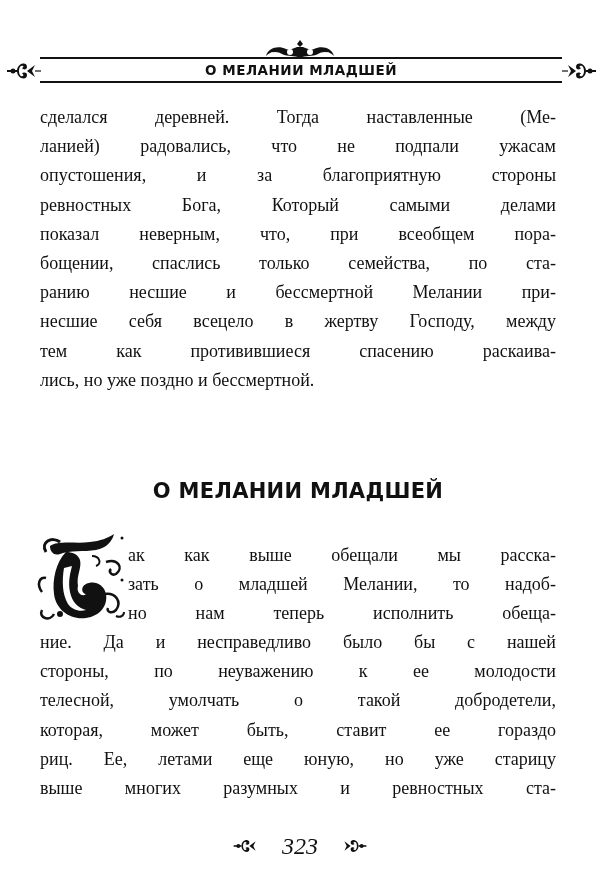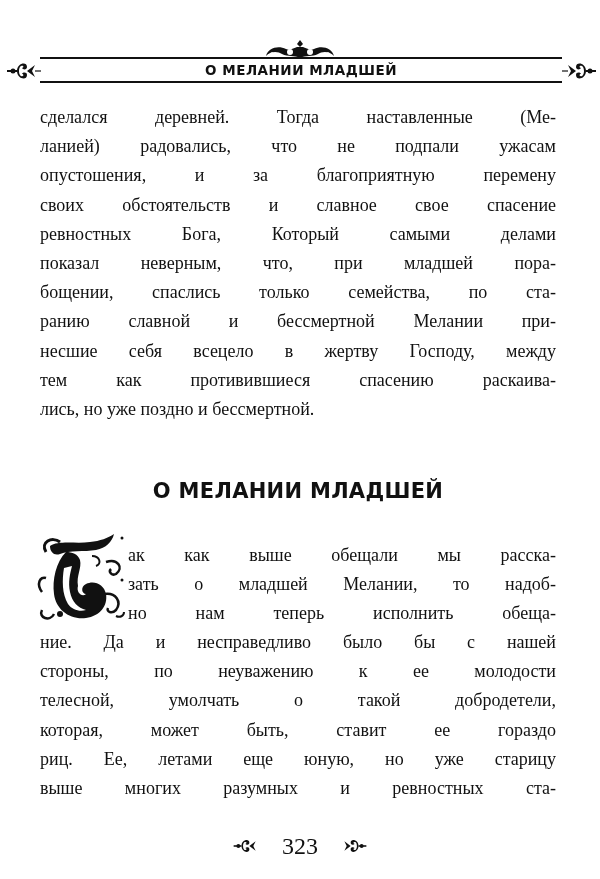--- a/index.html
+++ b/index.html
@@ -39,21 +39,21 @@
   }
 
   .dropcap { position: absolute; left: 36px; top: 527px; width: 92px; height: 90px; }
   .p2-indent { left: 128px; width: 428px; top: 536px; }
   .p2-rest { top: 623px; }
 
   .folio {
     position: absolute; left: 0; width: 600px; top: 826px; text-align: center;
     font-family: "Liberation Serif", "DejaVu Serif", serif; font-size: 24px;
   }
-  .folio .num { display: inline-block; margin: 0 12px; vertical-align: middle; }
+  .folio .num { display: inline-block; margin: 0 12px; vertical-align: middle; font-style: italic; }
   .folio svg { vertical-align: middle; }
 </style>
 </head>
 <body>
 
 <div class="page">
 
   <svg class="rh-ornament-top" viewBox="0 0 76 20">
     <path d="M38 1 l3 4 l-3 3 l-3 -3 z" fill="#111"></path>
     <path d="M4 17 C6 9, 16 6, 24 10 C28 12, 32 9, 35 8 L41 8 C44 9, 48 12, 52 10 C60 6, 70 9, 72 17 C68 12, 60 12, 56 15 C50 18, 44 16, 38 19 C32 16, 26 18, 20 15 C16 12, 8 12, 4 17 Z" fill="#111"></path>
@@ -79,26 +79,25 @@
       <circle cx="8" cy="14" r="2.5" fill="#111"></circle>
       <path d="M12 14 C12 6, 22 4, 22 10 C22 13, 18 13, 17 11 C19 11, 19 8, 16 9 C14 10, 14 14, 14 14 C14 14, 14 18, 16 19 C19 20, 19 17, 17 17 C18 15, 22 15, 22 18 C22 24, 12 22, 12 14 Z" fill="#111"></path>
       <path d="M22 14 L30 8 L27 14 L30 20 Z" fill="#111"></path>
       <path d="M30 14 L36 14" stroke="#111" stroke-width="1.2"></path>
     </g>
   </svg>
 
   <div class="para p1">
     <span class="line">сделался деревней. Тогда наставленные (Ме-</span>
     <span class="line">ланией) радовались, что не подпали ужасам</span>
-    <span class="line">опустошения, и за благоприятную перемену</span>
-    <span class="line">своих обстоятельств и славное свое спасение</span>
+    <span class="line">опустошения, и за благоприятную стороны</span>
     <span class="line">ревностных Бога, Который самыми делами</span>
-    <span class="line">показал неверным, что, при младшей пора-</span>
+    <span class="line">показал неверным, что, при всеобщем пора-</span>
     <span class="line">бощении, спаслись только семейства, по ста-</span>
-    <span class="line">ранию славной и бессмертной Мелании при-</span>
+    <span class="line">ранию несшие и бессмертной Мелании при-</span>
     <span class="line">несшие себя всецело в жертву Господу, между</span>
     <span class="line">тем как противившиеся спасению раскаива-</span>
     <span class="line last">лись, но уже поздно и бессмертной.</span>
   </div>
 
   <div class="section-title">О МЕЛАНИИ МЛАДШЕЙ</div>
 
   <svg class="dropcap" viewBox="0 0 92 90">
 
     <path d="M10 20 C4 10, 16 4, 24 10" stroke="#111" stroke-width="3" fill="none"></path>

